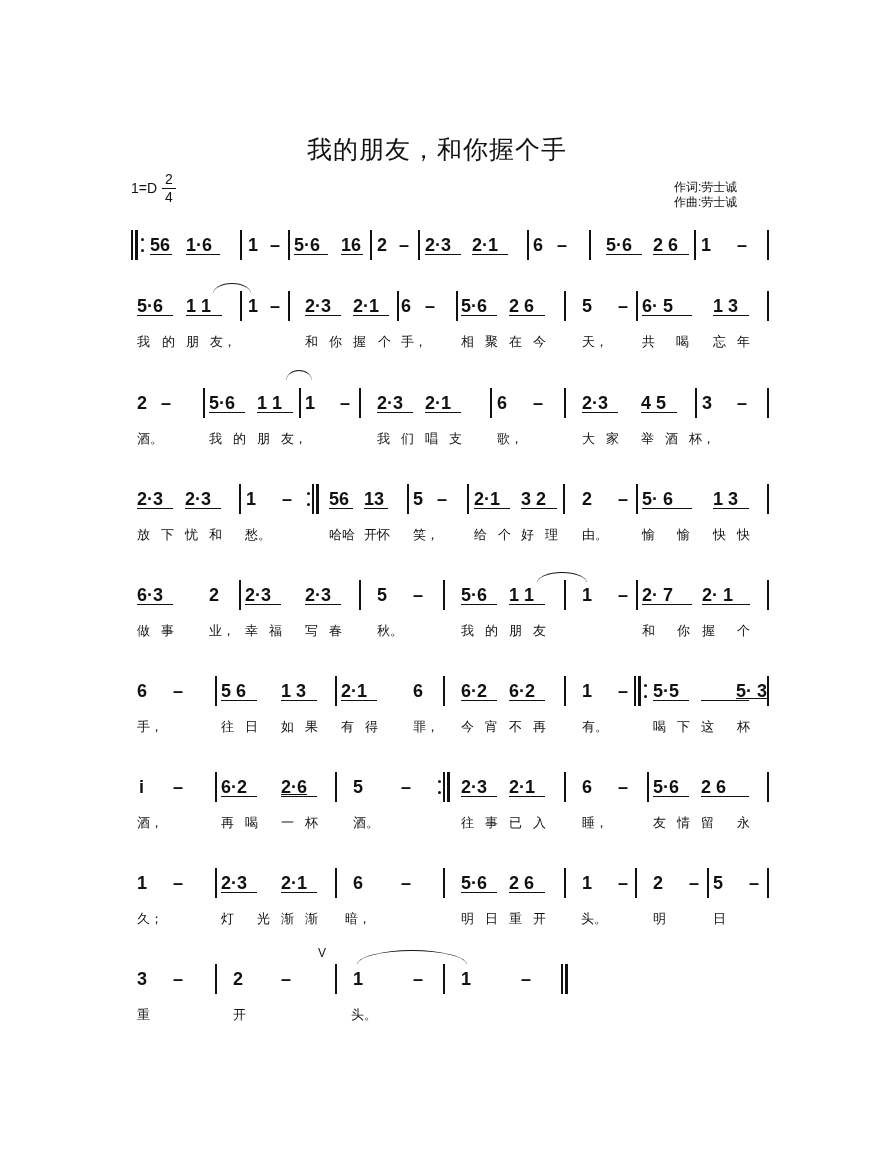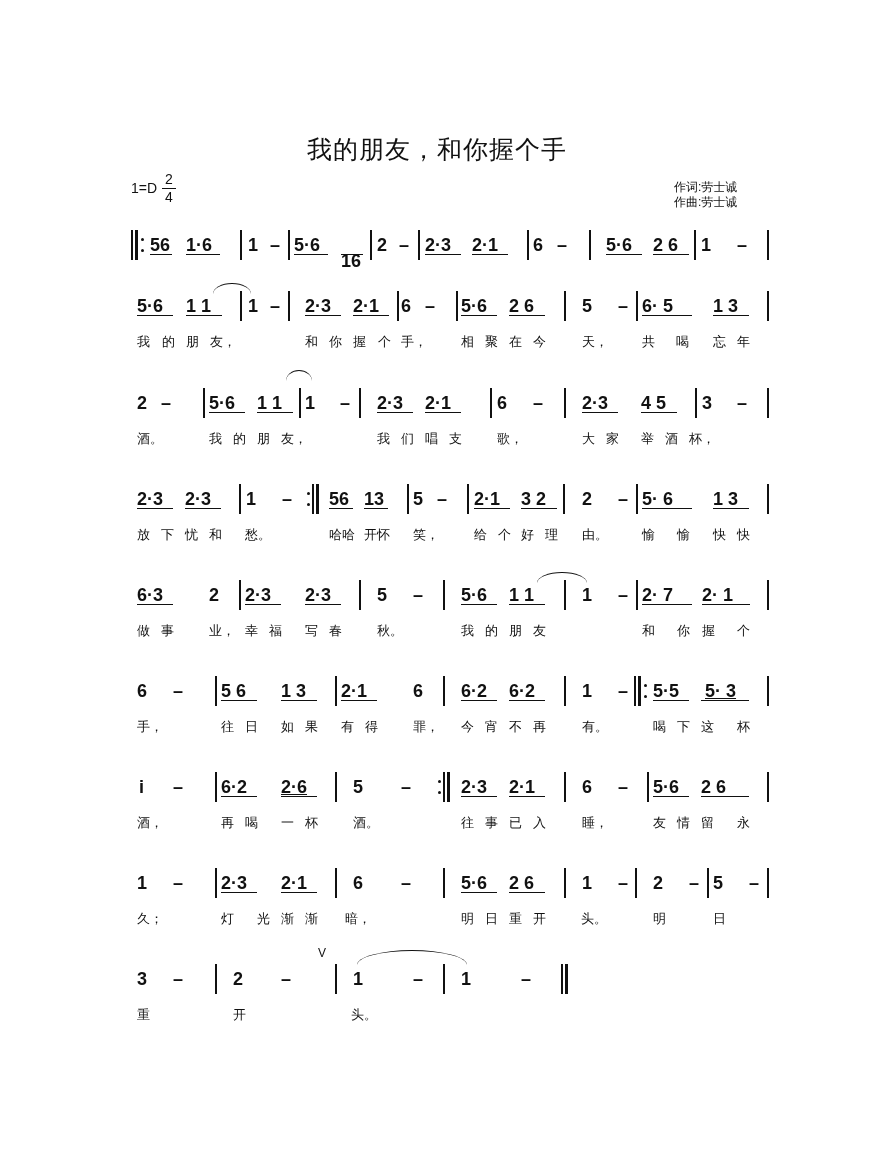--- a/index.html
+++ b/index.html
@@ -43,21 +43,21 @@
   <div class="line" style="top:234px;">
     <div class="dbl" style="left:131px;"></div>
     <div class="rep-dots" style="left:141px;"></div>
     <span class="tok" style="left:150px;">56</span>
     <span class="tok" style="left:186px;">1·6</span>
     <div class="barline" style="left:240px;"></div>
     <span class="tok" style="left:248px;">1</span>
     <span class="tok" style="left:270px;">–</span>
     <div class="barline" style="left:288px;"></div>
     <span class="tok" style="left:294px;">5·6</span>
-    <span class="tok" style="left:341px;margin-top:16px;">16</span>
+    <span class="tok" style="left:341px;">16</span>
     <div class="barline" style="left:370px;"></div>
     <span class="tok" style="left:377px;">2</span>
     <span class="tok" style="left:399px;">–</span>
     <div class="barline" style="left:418px;"></div>
     <span class="tok" style="left:425px;">2·3</span>
     <span class="tok" style="left:472px;">2·1</span>
     <div class="barline" style="left:527px;"></div>
     <span class="tok" style="left:533px;">6</span>
     <span class="tok" style="left:557px;">–</span>
     <div class="barline" style="left:589px;"></div>
@@ -280,21 +280,21 @@
     <span class="tok" style="left:413px;">6</span>
     <div class="barline" style="left:443px;"></div>
     <span class="tok" style="left:461px;">6·2</span>
     <span class="tok" style="left:509px;">6·2</span>
     <div class="barline" style="left:564px;"></div>
     <span class="tok" style="left:582px;">1</span>
     <span class="tok" style="left:618px;">–</span>
     <div class="dbl" style="left:634px;"></div>
     <div class="rep-dots" style="left:644px;"></div>
     <span class="tok" style="left:653px;">5·5</span>
-    <span class="tok" style="left:705px;text-decoration:underline;">5· 3</span>
+    <span class="tok" style="left:736px;text-decoration:underline;">5· 3</span>
     <div class="barline" style="left:767px;"></div>
     <div class="ul-box" style="left:221px;top:20px;width:36px;"></div>
     <div class="ul-box" style="left:281px;top:20px;width:36px;"></div>
     <div class="ul-box" style="left:341px;top:20px;width:36px;"></div>
     <div class="ul-box" style="left:461px;top:20px;width:36px;"></div>
     <div class="ul-box" style="left:509px;top:20px;width:36px;"></div>
     <div class="ul-box" style="left:653px;top:20px;width:36px;"></div>
     <div class="ul-box" style="left:701px;top:20px;width:48px;"></div>
     <span class="lyric" style="left:137px;">手，</span>
     <span class="lyric" style="left:221px;">往</span>

